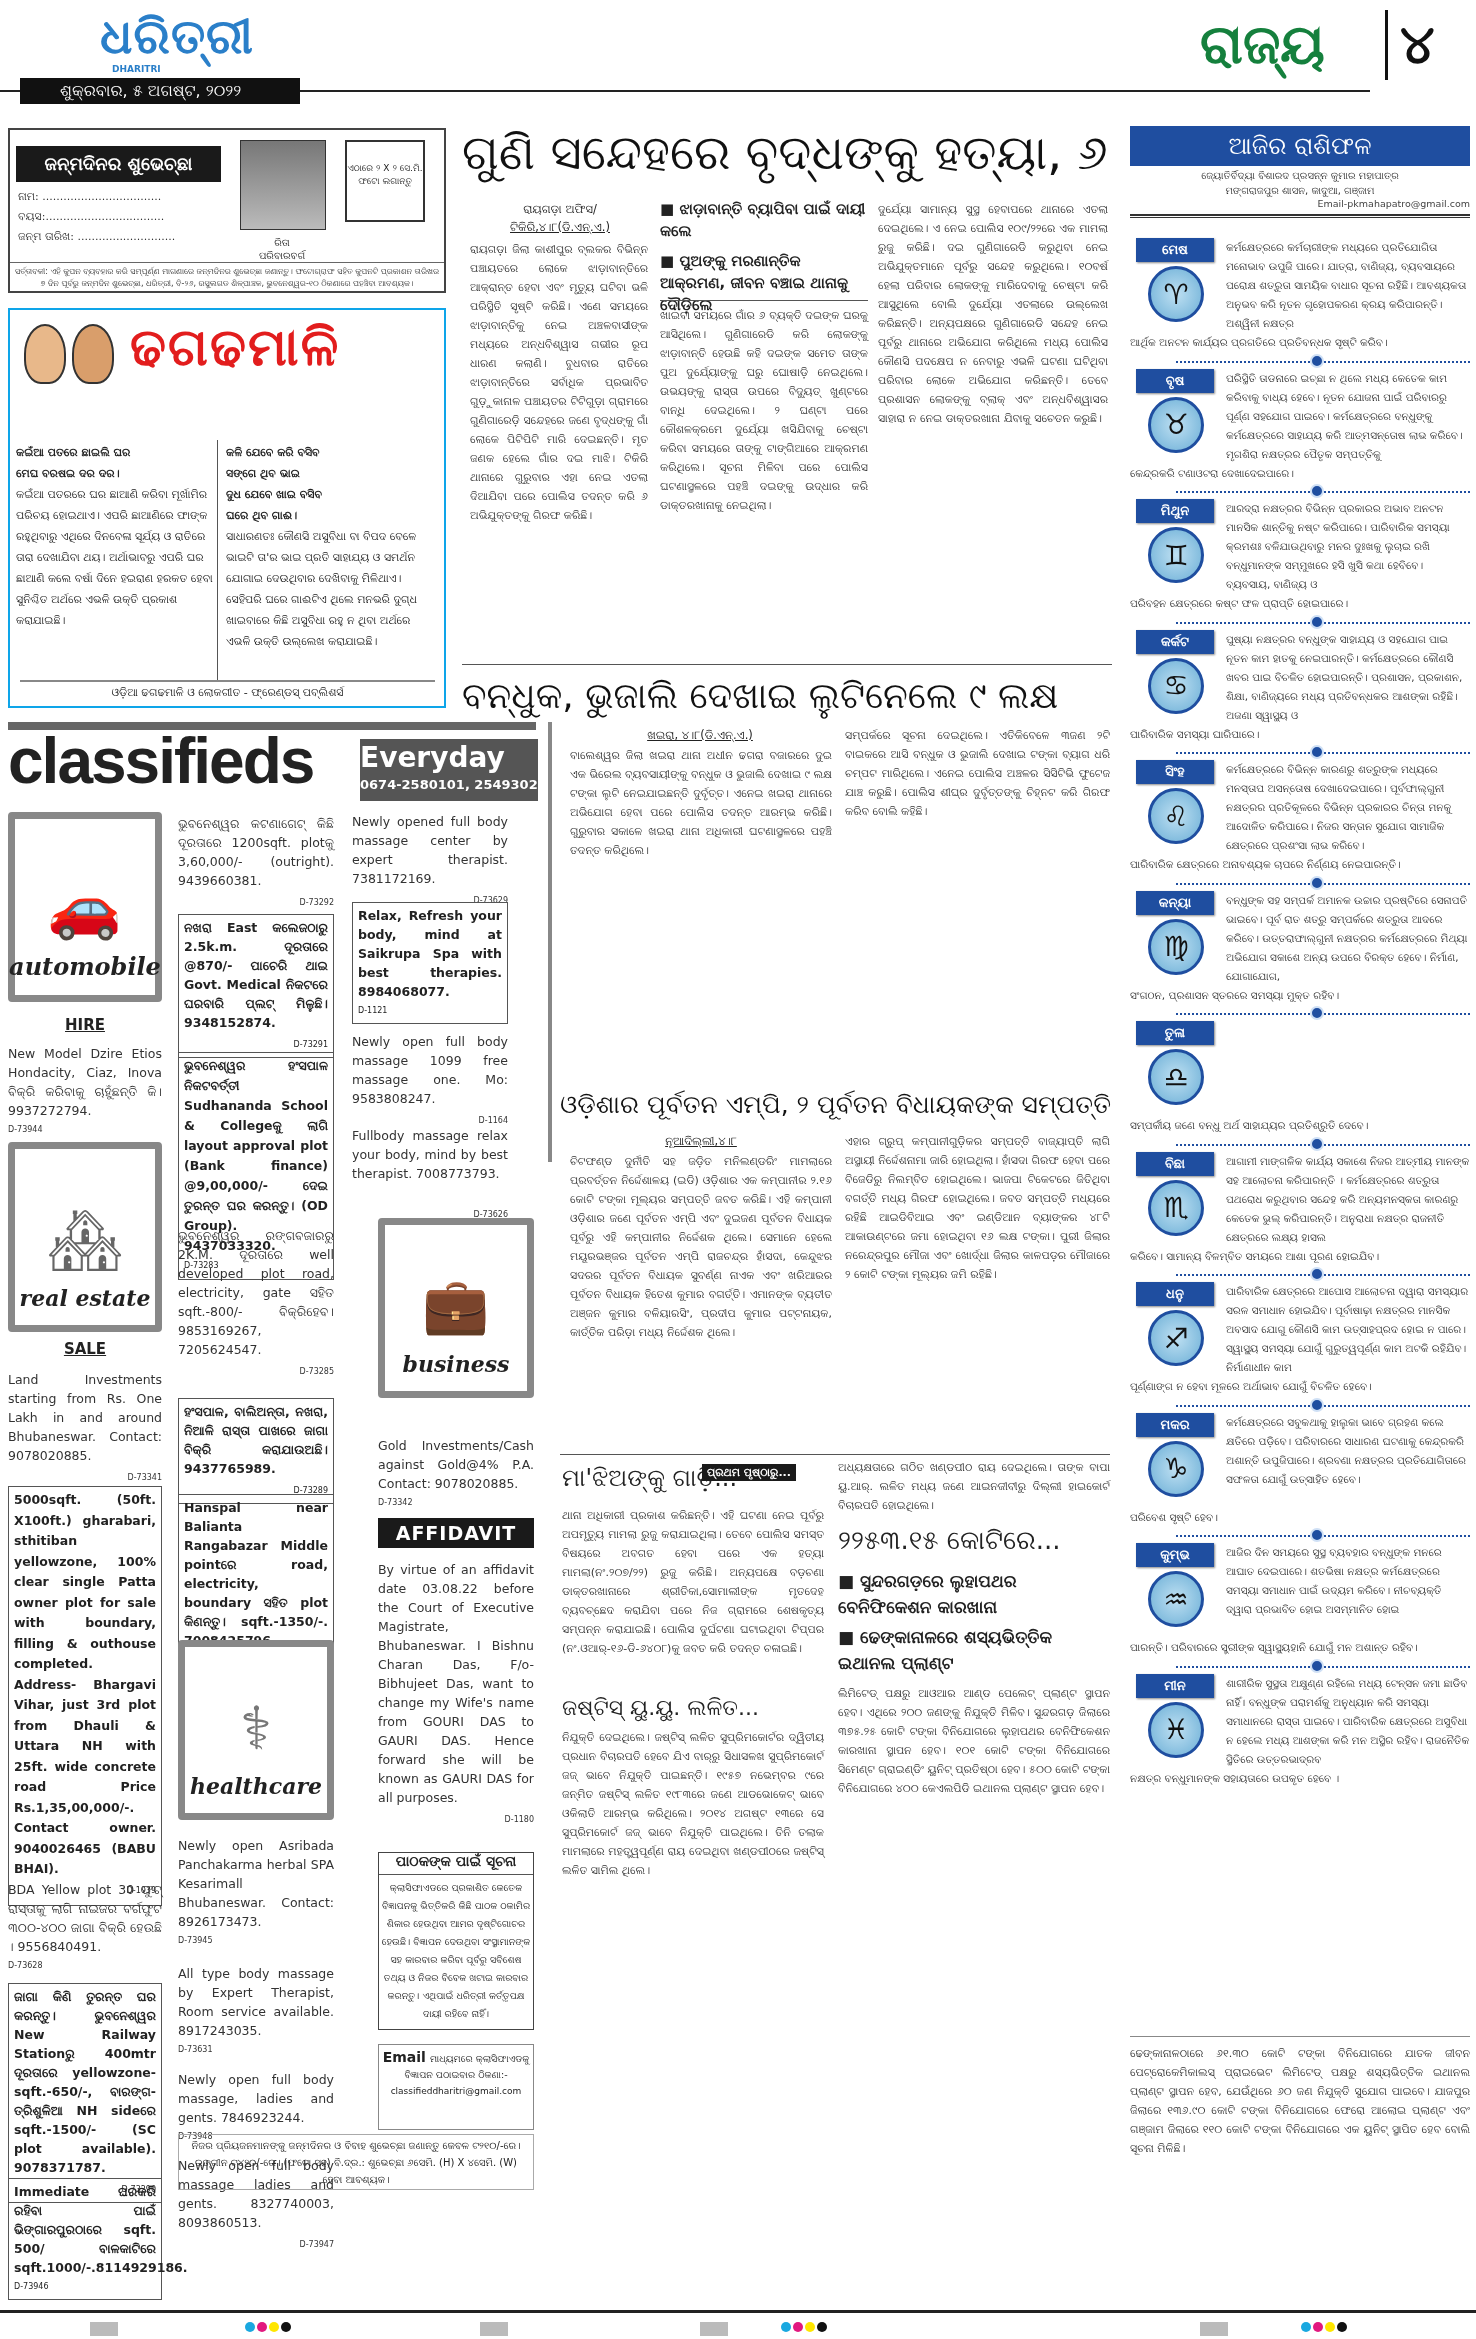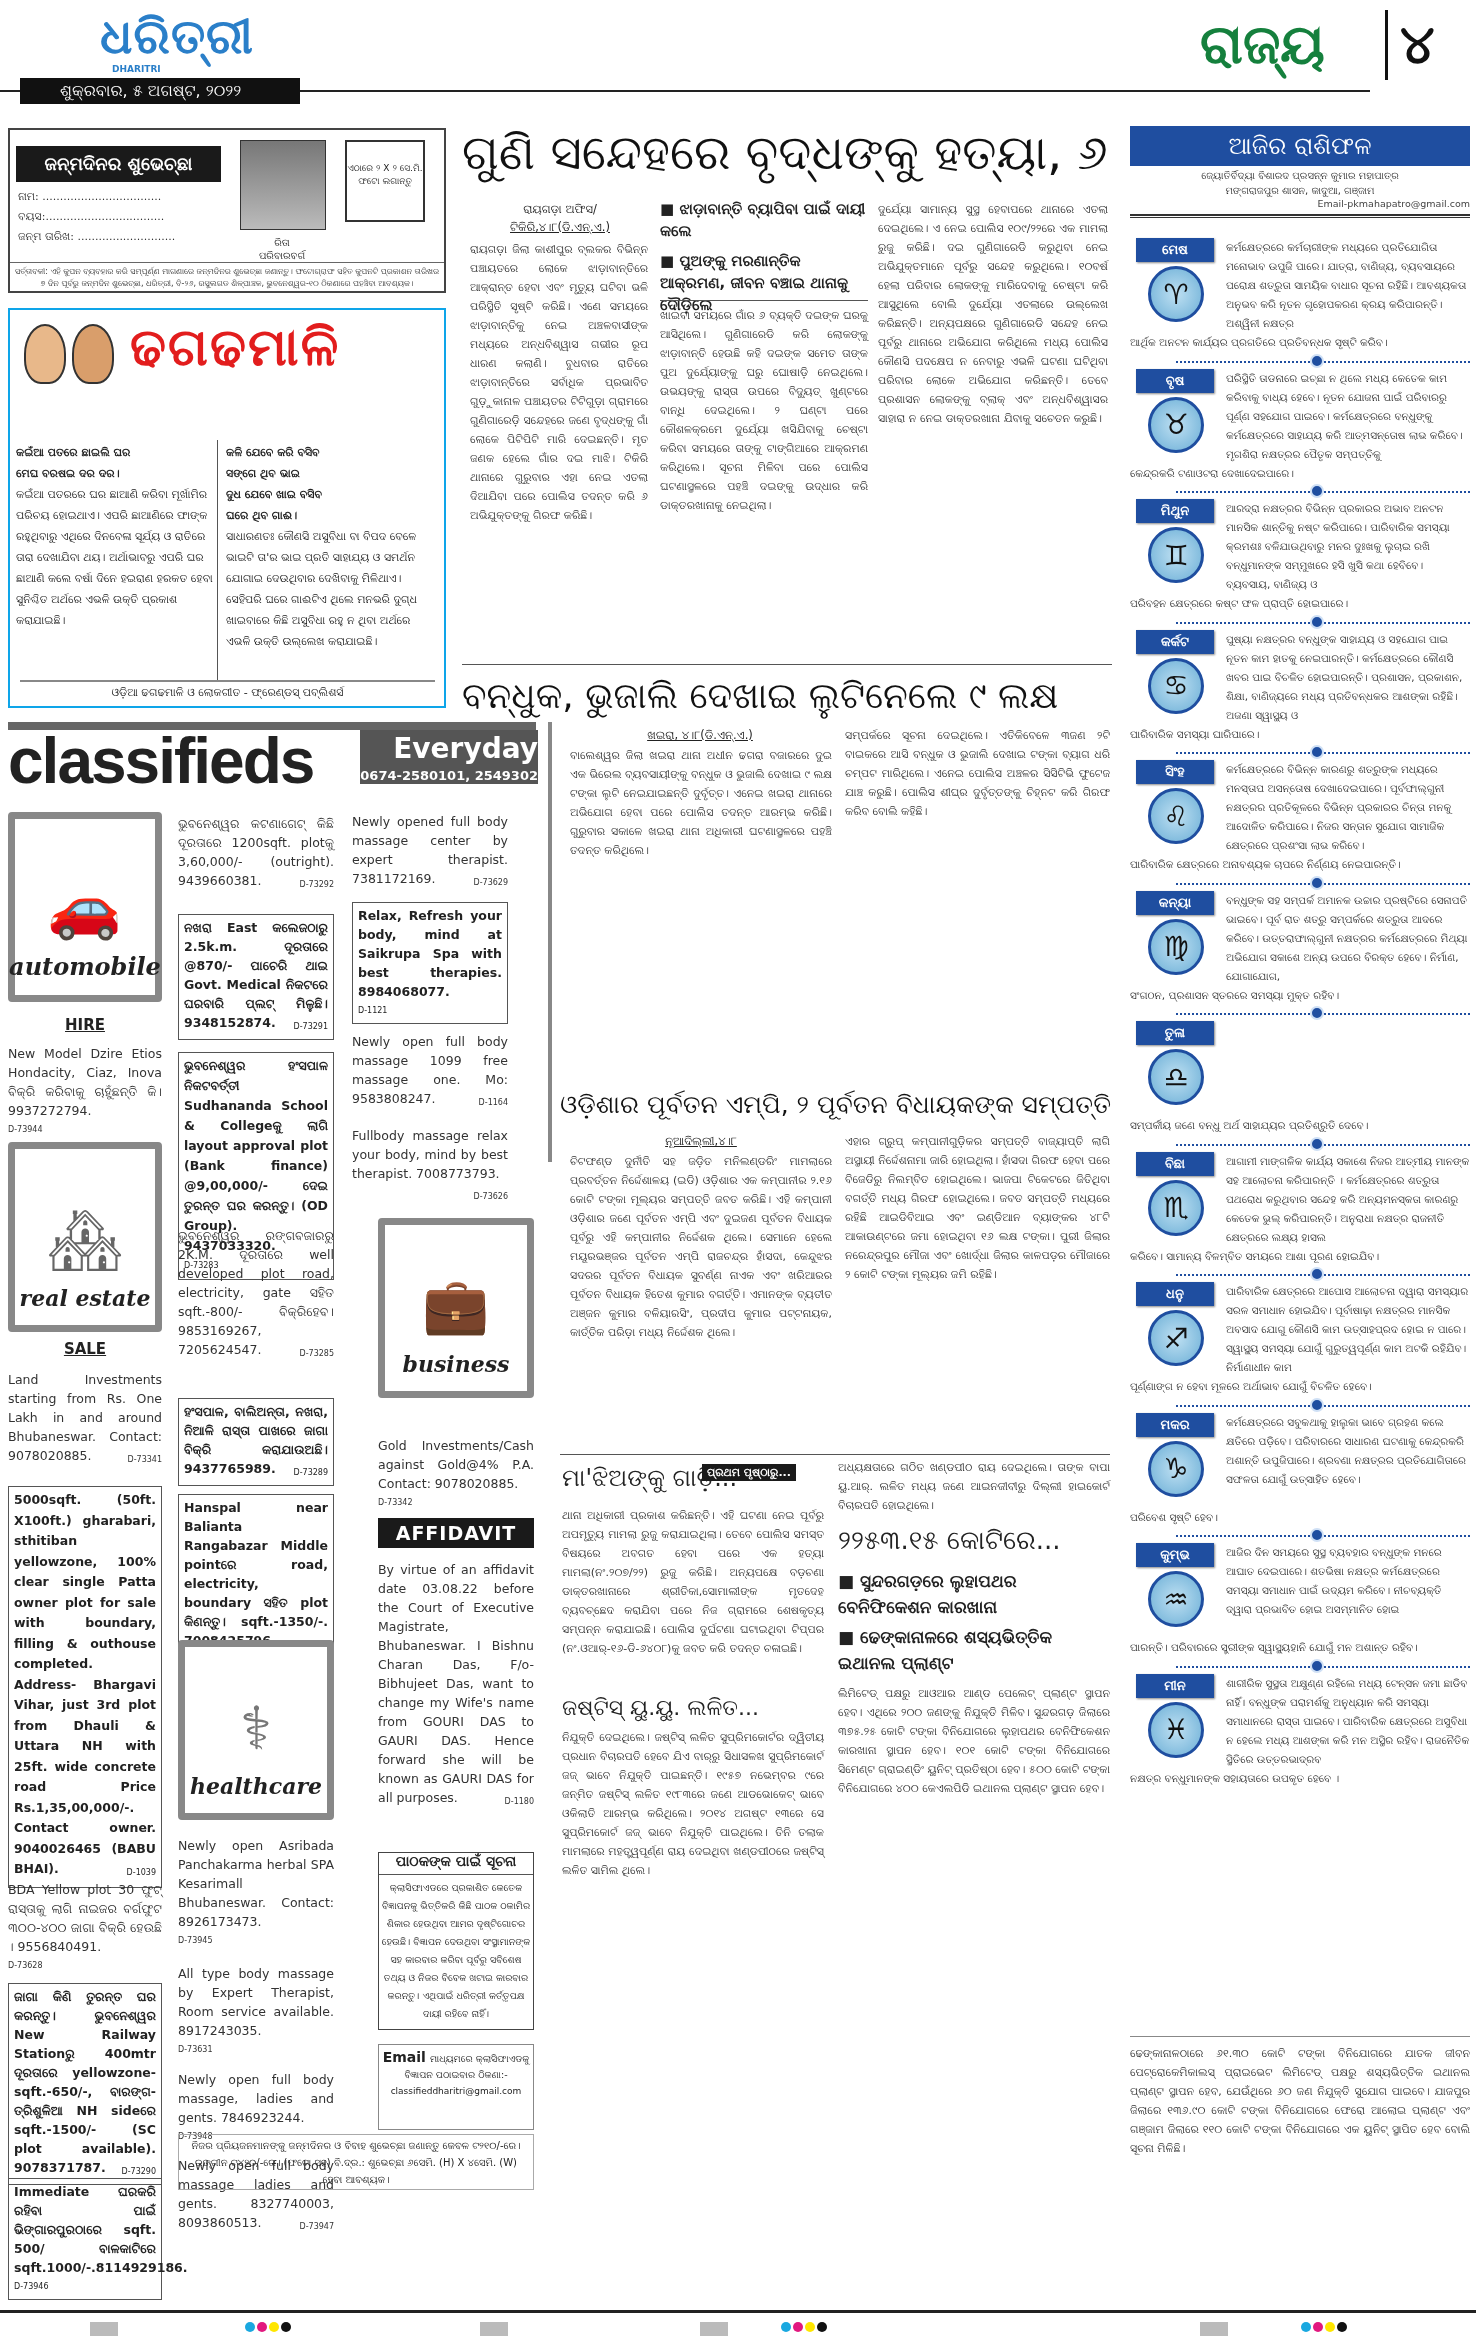--- a/index.html
+++ b/index.html
@@ -24,30 +24,30 @@
 .dhag{left:8px;top:308px;width:438px;height:400px;border:2px solid #0ea5e9}
 .dhag-title{position:absolute;left:120px;top:6px;font-size:52px;font-weight:bold;color:#e21d1d;font-family:"DejaVu Serif",serif;letter-spacing:2px}
 .dhag-face{position:absolute;top:14px;width:42px;height:60px;border-radius:50% 50% 40% 40%;background:#e8b88a;border:2px solid #333}
 .dhag-sub{position:absolute;left:10px;top:82px;width:415px;text-align:center;font-size:11px;font-weight:bold;line-height:17px}
 .dhag-col{position:absolute;top:132px;width:200px;font-size:11px;line-height:21px}
 .dhag-col .verse{font-weight:bold}
 .dhag-divider{position:absolute;left:207px;top:130px;width:1px;height:240px;background:#555}
 .dhag-credit{position:absolute;left:10px;top:370px;width:415px;text-align:center;font-size:11px;border-top:2px solid #888;padding-top:4px}
 .class-hdr{left:8px;top:730px;width:528px;height:62px}
 .class-word{position:absolute;left:0;top:-4px;font-size:64px;font-weight:900;font-family:"Liberation Sans",sans-serif;color:#222;letter-spacing:-2px;line-height:70px}
-.everyday{position:absolute;left:352px;top:0;width:178px;height:54px;background:#555;color:#fff;text-align:right}
+.everyday{position:absolute;left:352px;top:9px;width:178px;height:62px;background:#555;color:#fff;text-align:left}
 .everyday .big{font-size:28px;font-weight:bold;line-height:38px}
 .everyday .ph{font-size:13px;font-weight:bold}
 .class-topbar{left:8px;top:722px;width:528px;height:8px;background:#666}
 .cat{border:7px solid #888;background:#fff;border-radius:4px}
 .cat-inner{width:100%;height:100%;border-radius:14px;background:#fff;position:relative;display:flex;flex-direction:column;align-items:center;justify-content:flex-end;padding-bottom:14px}
 .cat-label{font-family:"DejaVu Serif",serif;font-style:italic;font-weight:bold;font-size:28px;color:#222}
 .cad{font-size:12.5px;line-height:19px;text-align:justify;color:#333}
 .cad.b{font-weight:bold;color:#222}
-.cad .code{font-size:8px;float:right;margin-top:4px;font-weight:normal}
+.cad .code{font-size:8px;float:right;margin-top:22px;font-weight:normal}
 .cad .codel{font-size:8px;display:block;font-weight:normal}
 .adbox{border:1.5px solid #555;padding:3px 5px}
 .sec-h{text-align:center;font-weight:bold;text-decoration:underline;font-size:15px}
 .affid{background:#1a1a1a;color:#fff;font-weight:bold;font-size:19px;text-align:center;line-height:30px;letter-spacing:1px}
 .col-body{font-size:11px;line-height:19px;color:#333;text-align:justify}
 .headline{font-size:40px;color:#111;line-height:56px;white-space:nowrap;overflow:hidden}
 .dateline{text-align:center;font-size:11.5px;text-decoration:underline;line-height:18px}
 .sub-bullet{font-size:15px;font-weight:bold;line-height:22px}
 .hr{background:#555;height:1px}
 .rashi-banner{left:1130px;top:126px;width:340px;height:40px;background:#1f4ea0;color:#fff;font-size:24px;text-align:center;line-height:40px}

